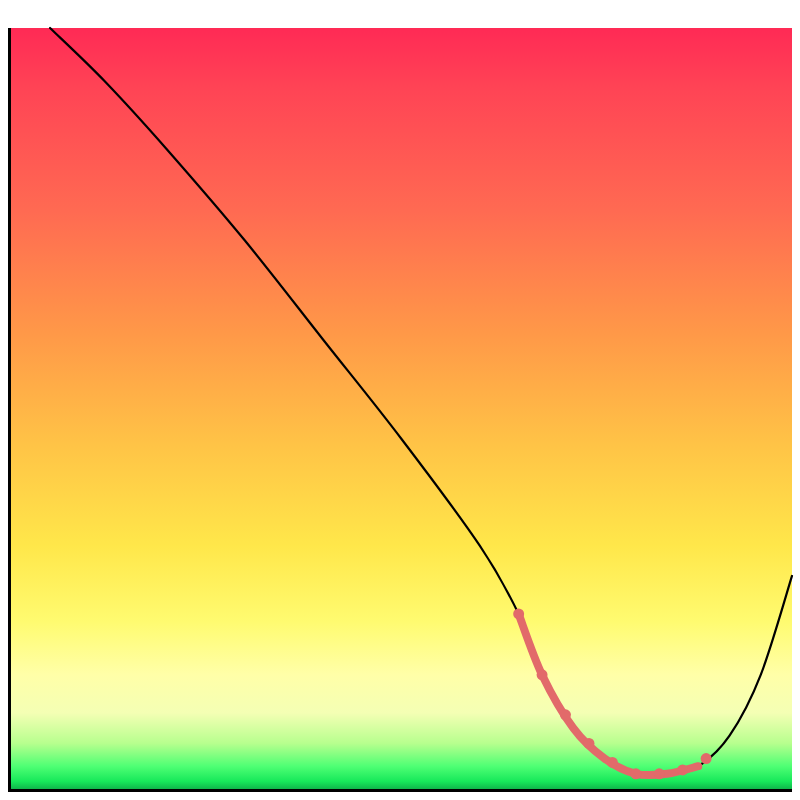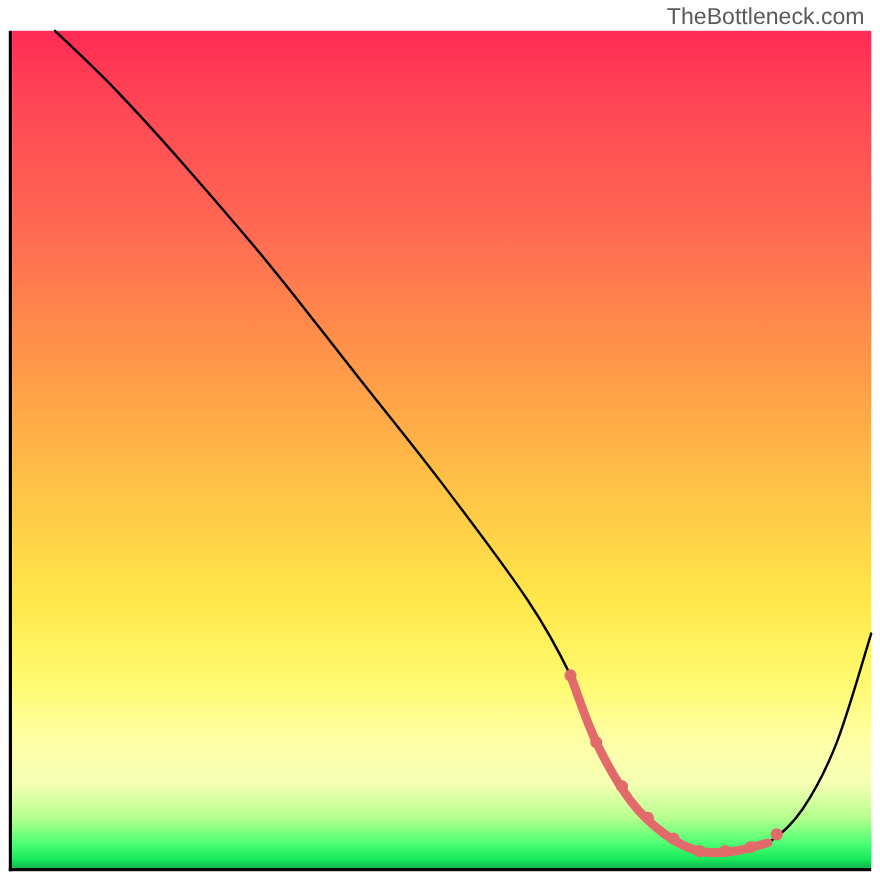--- a/index.html
+++ b/index.html
@@ -78,21 +78,20 @@
     stroke-linejoin: round;
   }
   .dot {
     fill: #e26a6a;
   }
 </style>
 </head>
 <body>
 
 <div class="canvas">
-  <div class="watermark">TheBottleneck.com</div>
 
   <div class="plot-area">
     <div class="gradient-bg"></div>
     <svg class="overlay" viewBox="0 0 784 764" preserveAspectRatio="none">
       <path id="main-curve" class="curve-main" d="M 39.2 0.0 C 48.3 8.9, 74.5 33.1, 94.1 53.5 C 113.7 73.9, 133.3 95.5, 156.8 122.2 C 180.3 149.0, 209.1 182.1, 235.2 213.9 C 261.3 245.8, 287.5 280.1, 313.6 313.2 C 339.7 346.3, 365.9 378.2, 392.0 412.6 C 418.1 446.9, 450.8 490.2, 470.4 519.5 C 490.0 548.8, 499.1 566.6, 509.6 588.3 C 520.1 609.9, 524.0 630.3, 533.1 649.4 C 542.3 668.5, 554.0 688.9, 564.5 702.9 C 574.9 716.9, 585.4 725.8, 595.8 733.4 C 606.3 741.1, 616.7 746.2, 627.2 748.7 C 637.7 751.3, 648.1 750.0, 658.6 748.7 C 669.0 747.4, 679.5 747.4, 689.9 741.1 C 700.4 734.7, 710.8 725.8, 721.3 710.5 C 731.7 695.2, 742.2 676.1, 752.6 649.4 C 763.1 622.7, 778.8 566.6, 784.0 550.1"></path>
       <path id="highlight-curve" class="curve-highlight" d="M 509.6 588.3 C 513.5 598.5, 524.0 630.3, 533.1 649.4 C 542.3 668.5, 554.0 688.9, 564.5 702.9 C 574.9 716.9, 585.4 725.8, 595.8 733.4 C 606.3 741.1, 616.7 746.2, 627.2 748.7 C 637.7 751.3, 648.1 750.0, 658.6 748.7 C 669.0 747.4, 684.7 742.4, 689.9 741.1"></path>
       <g id="highlight-dots">
           <circle cx="509.6" cy="588.3" r="5.5" class="dot"></circle>
           <circle cx="533.1" cy="649.4" r="5.5" class="dot"></circle>
           <circle cx="556.6" cy="689.5" r="5.5" class="dot"></circle>

